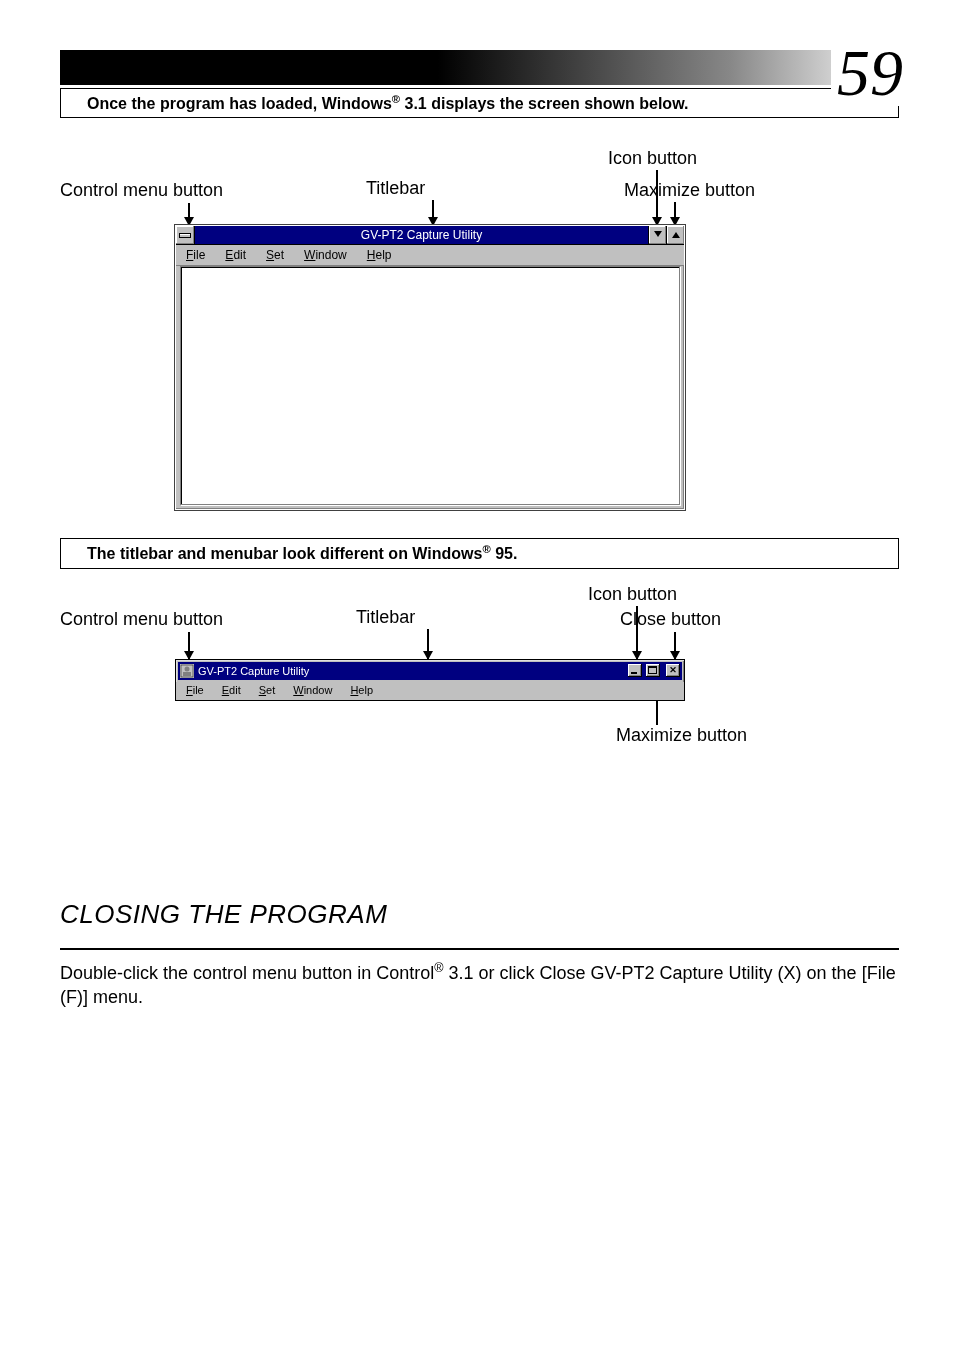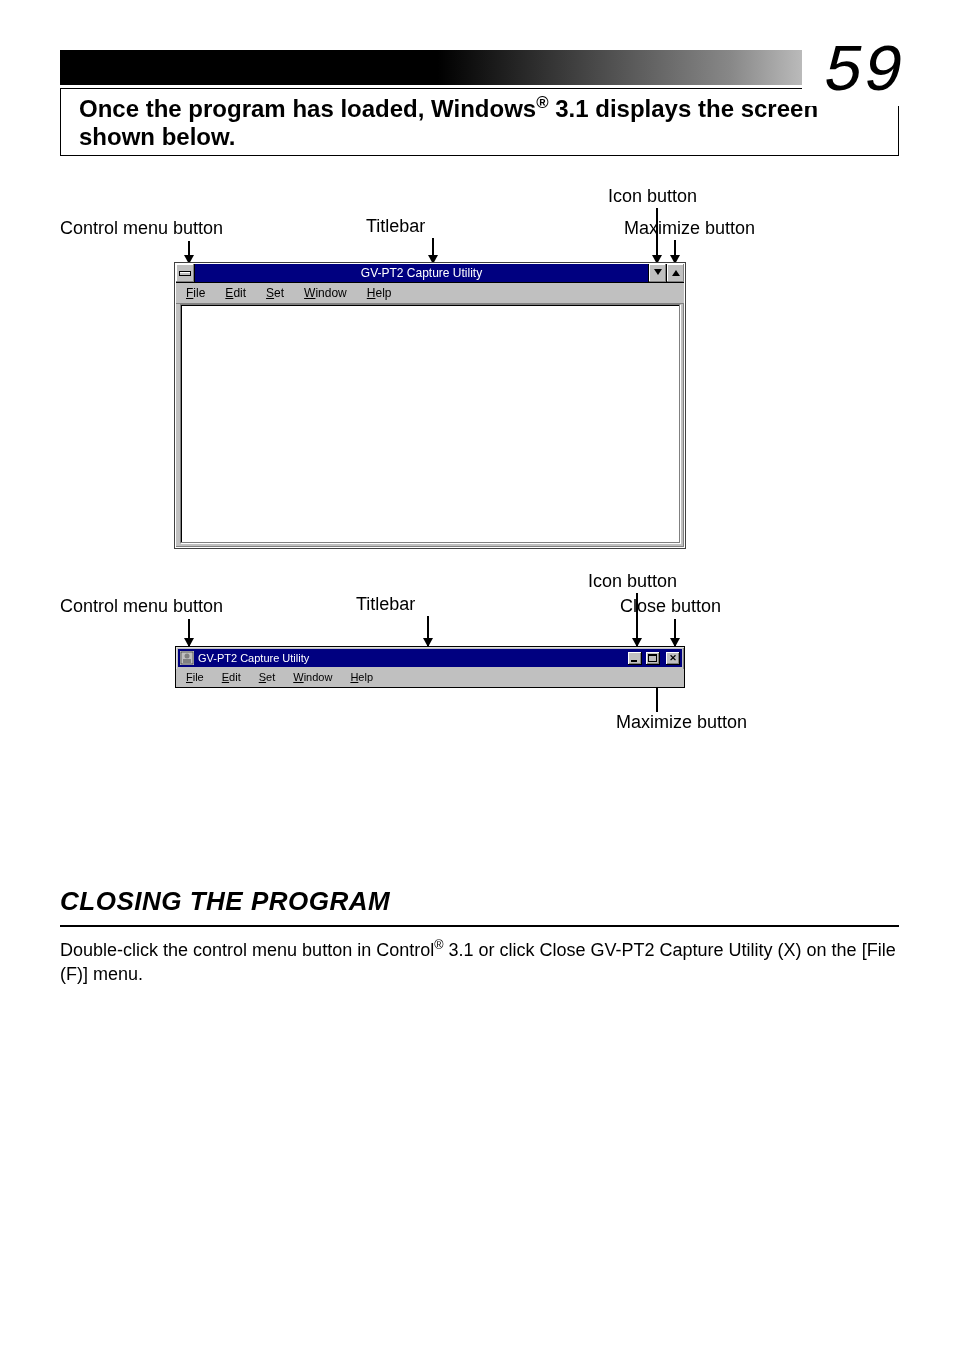--- a/index.html
+++ b/index.html
@@ -18,34 +18,34 @@
   .header-band {
     height: 35px;
     background: linear-gradient(to right, #000 0%, #000 45%, #888 80%, #fff 100%);
     margin-bottom: 3px;
     position: relative;
   }
   .page-number {
     position: absolute;
     top: -10px;
     right: -4px;
-    font-family: Liberation Mono, monospace;
+    font-family: Liberation Serif, serif;
     font-style: italic;
     font-size: 66px;
     font-weight: 500;
     background: #fff;
-    padding-left: 22px;
+    padding-left: 6px;
     line-height: 1;
   }
   .boxed-text {
     border: 1.5px solid #000;
-    padding: 4px 18px;
+    padding: 4px 26px;
     font-weight: 700;
     font-family: "Optima", "Segoe UI", Arial, sans-serif;
-    font-size: 24px;
+    font-size: 16px;
     margin-bottom: 20px;
   }
   .boxed-text sup { font-size: 0.7em; }
   .diagram-area {
     position: relative;
     height: 400px;
     width: 100%;
   }
   .diagram-area2 {
     position: relative;
@@ -229,26 +229,26 @@
   .win95-menubar {
     display: flex;
     gap: 18px;
     padding: 2px 10px 4px;
     font-family: "MS Sans Serif", Arial, sans-serif;
     font-size: 11px;
     background: #c0c0c0;
   }
   .section-heading {
     font-family: "Arial Black", "Arial Bold", Arial, sans-serif;
-    font-weight: 700;
+    font-weight: 400;
     font-style: italic;
     font-size: 26px;
     letter-spacing: 0.5px;
     border-bottom: 2px solid #000;
-    padding-bottom: 8px;
+    padding-bottom: 18px;
     margin-top: 140px;
     margin-bottom: 10px;
   }
   .body-text {
     font-family: "Optima", "Segoe UI", Arial, sans-serif;
     font-size: 18px;
     line-height: 1.35;
     margin-bottom: 14px;
   }
   .body-text sup { font-size: 0.7em; }
@@ -291,20 +291,23 @@
         <span><u>F</u><span>ile</span></span>
         <span><u>E</u><span>dit</span></span>
         <span><u>S</u><span>et</span></span>
         <span><u>W</u><span>indow</span></span>
         <span><u>H</u><span>elp</span></span>
       </div>
       <div class="win31-client"></div>
     </div>
   </div>
 
+  <div class="boxed-text">
+    <span>The titlebar and menubar look different on Windows</span><sup>®</sup><span> 95.</span>
+  </div>
 
   <div class="diagram-area2">
 
     <div class="label" style="left:0px; top:20px;">Control menu button</div>
     <div class="arrow-down" style="left:128px; top:43px; height:27px;"></div>
 
     <div class="label" style="left:296px; top:18px;">Titlebar</div>
     <div class="arrow-down" style="left:367px; top:40px; height:30px;"></div>
 
     <div class="label" style="left:528px; top:-5px;">Icon button</div>

